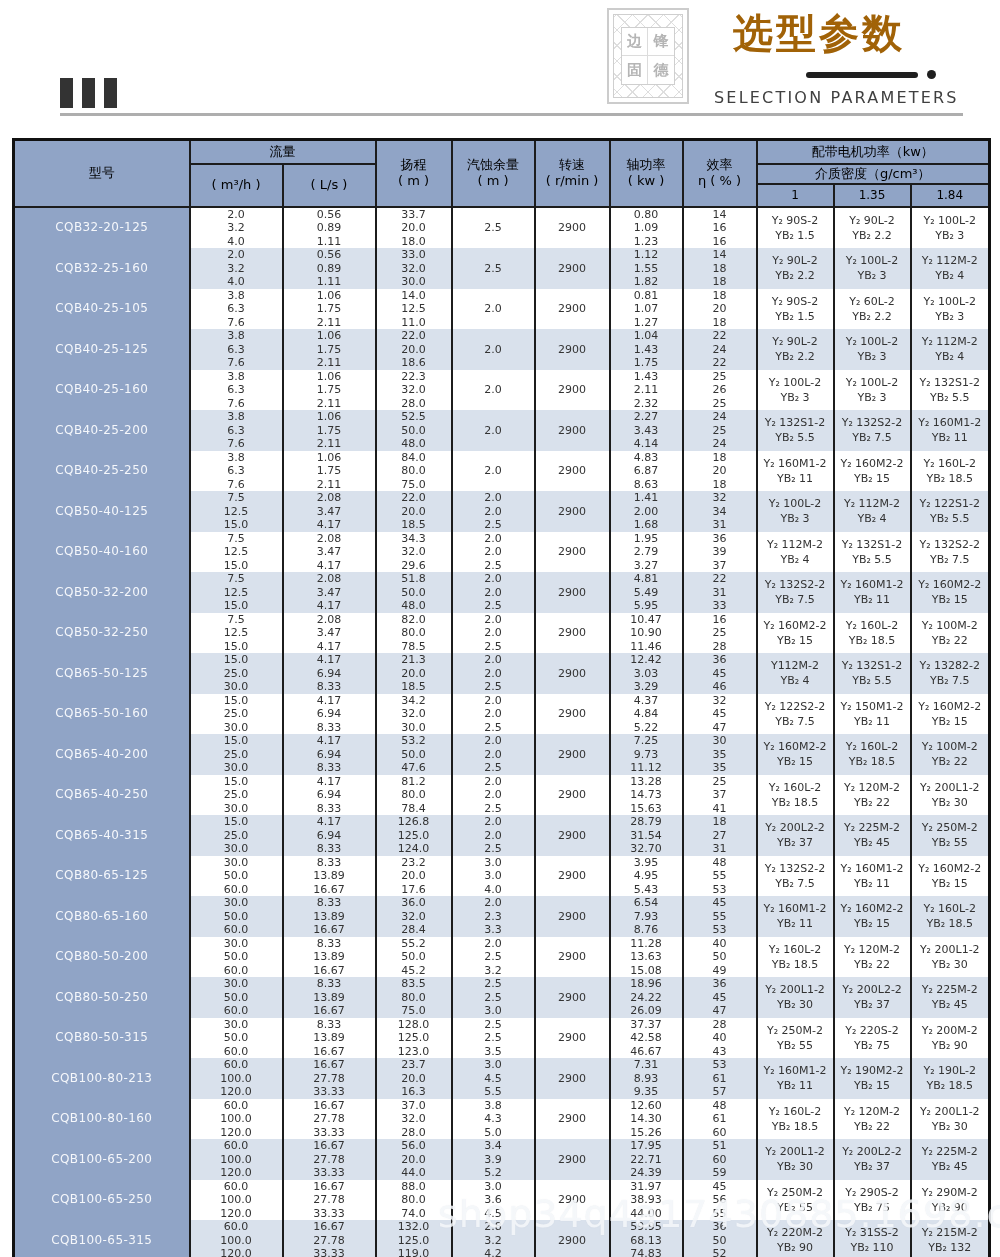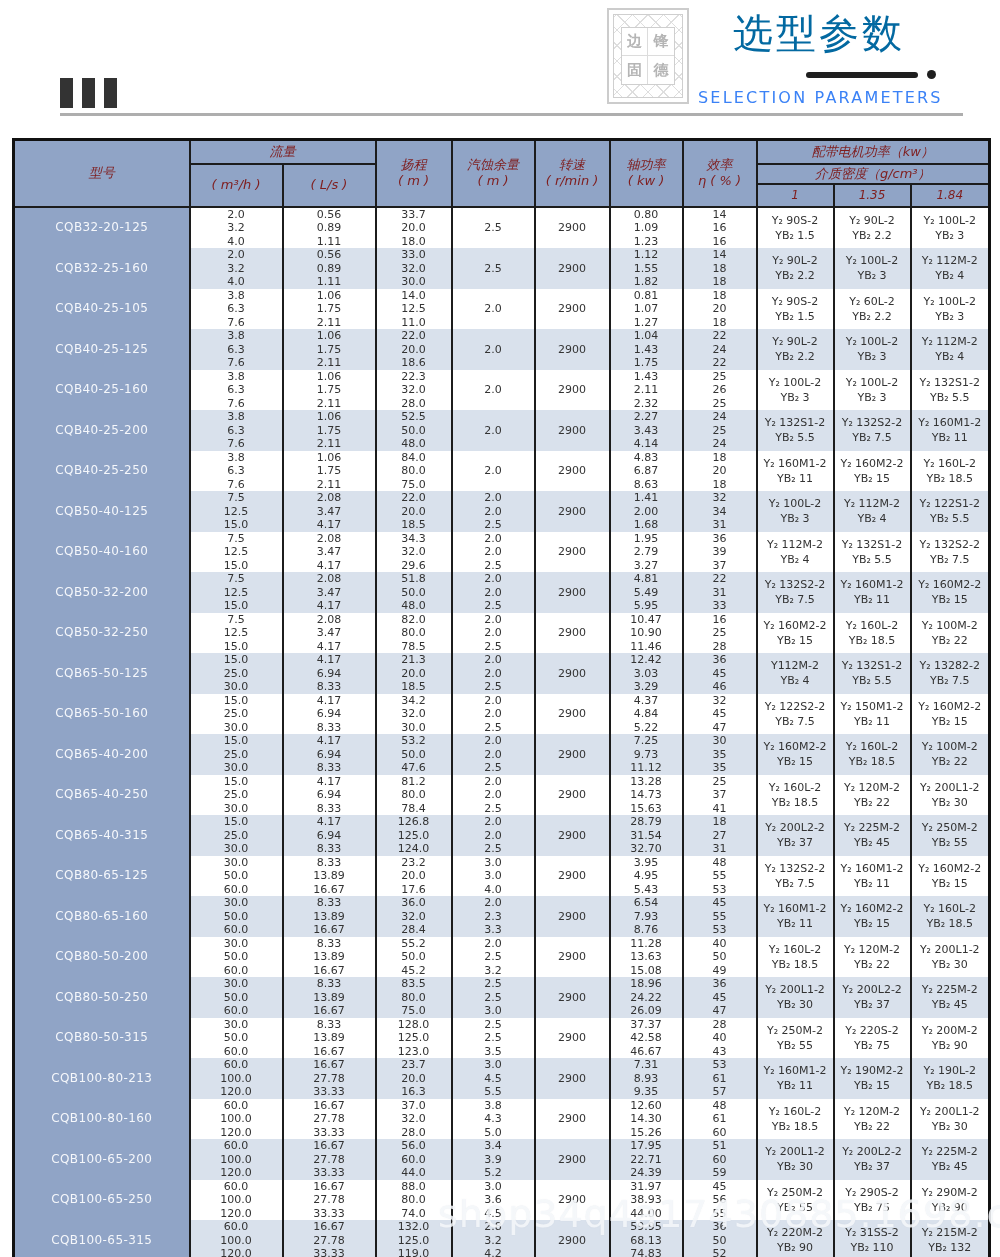--- a/index.html
+++ b/index.html
@@ -21,34 +21,34 @@
     display:flex; align-items:center; justify-content:center; }
   .stamp-inner { width:54px; height:58px; background:#fff; border:1px solid #cfcfcf;
     display:grid; grid-template-columns:1fr 1fr; grid-template-rows:1fr 1fr; }
   .stamp-inner span { display:flex; align-items:center; justify-content:center;
     color:#b5b5b5; font-size:15px; font-weight:700; }
   .stamp-inner span:nth-child(1){ border-right:1px solid #dcdcdc; border-bottom:1px solid #dcdcdc; }
   .stamp-inner span:nth-child(2){ border-bottom:1px solid #dcdcdc; }
   .stamp-inner span:nth-child(3){ border-right:1px solid #dcdcdc; }
 
   .title-block { position:absolute; left:698px; top:6px; width:242px; text-align:center; }
-  .title-cn { font-size:40px; font-weight:400; color:#0369a1; letter-spacing:3px; white-space:nowrap; }
+  .title-cn { font-size:40px; font-weight:700; color:#a16207; letter-spacing:3px; white-space:nowrap; }
   .title-underline { display:flex; justify-content:flex-end; align-items:center;
     gap:9px; margin:9px 4px 9px 0; }
   .title-underline .line { width:112px; height:6px; background:#1f1f1f; border-radius:3px; }
   .title-underline .dot { width:9px; height:9px; border-radius:50%; background:#1f1f1f; }
-  .title-en { font-size:16px; color:#3b82f6; letter-spacing:2.2px; white-space:nowrap; }
+  .title-en { font-size:16px; color:#404040; letter-spacing:2.2px; white-space:nowrap;margin-left:16px; }
 
   
   .table-wrap { position:absolute; left:12px; top:138px; }
   table { border-collapse:collapse; table-layout:fixed; width:976px; border:3px solid #111; }
   th, td { border:2px solid #1c1c1c; padding:0 2px; text-align:center;
            vertical-align:middle; white-space:pre-line; overflow:hidden; }
-  thead th { background:#90a4c6; color:#7f1d1d; font-weight:400;
-             font-size:13px; line-height:16px;font-style:italic; }
+  thead th { background:#90a4c6; color:#000000; font-weight:400;
+             font-size:13px; line-height:16px; }
   thead tr:nth-child(1) th { height:24px; }
   thead tr:nth-child(2) th { height:20px; }
   thead tr:nth-child(3) th { height:23px; font-size:12px; }
   tbody td { border-top:none; border-bottom:none; font-size:11px; line-height:13.5px;
              color:#333; height:39.4px; background:#fff; }
   tbody tr:nth-child(even) td { background:#d9e1ec; }
   tbody td.model, tbody tr:nth-child(even) td.model {
       background:#90a4c6; color:#f5f7fb; font-size:12px; letter-spacing:.4px; }
   tbody td.motor { font-size:11px; line-height:15px; }
   tbody tr:last-child td { border-bottom:3px solid #111; }
@@ -766,21 +766,21 @@
   </tr>
           <tr>
     <td class="model">CQB100-65-200</td>
     <td>60.0
 100.0
 120.0</td>
     <td>16.67
 27.78
 33.33</td>
     <td>56.0
-60.0
+20.0
 44.0</td>
     <td>3.4
 3.9
 5.2</td>
     <td>2900</td>
     <td>17.95
 22.71
 24.39</td>
     <td>51
 60

